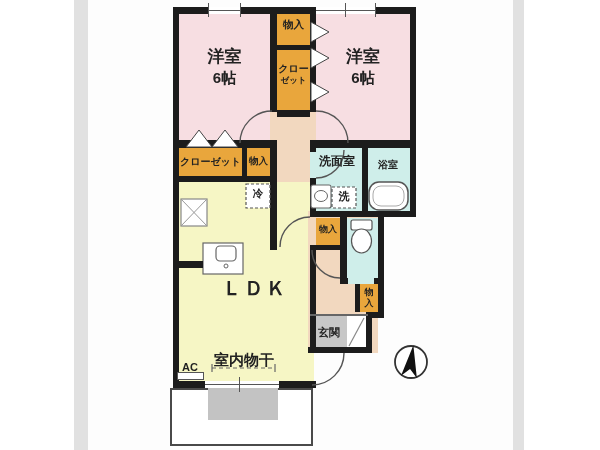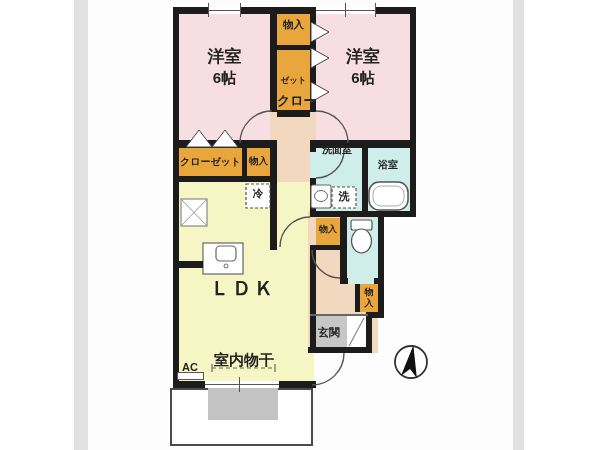--- a/index.html
+++ b/index.html
@@ -161,28 +161,28 @@
       <circle cx="411" cy="362" r="16" fill="#ffffff" stroke="#333" stroke-width="1.8"></circle>
       <polygon points="411,345 419,377 411,369 403,377" fill="#111" transform="rotate(8 411 362)"></polygon>
     </g>
   </svg>
 
   <div class="lbl" style="left:179px;top:48px;width:91px;font-size:17px;">洋室</div>
   <div class="lbl" style="left:179px;top:70px;width:91px;font-size:15px;">6帖</div>
   <div class="lbl" style="left:316px;top:48px;width:94px;font-size:17px;">洋室</div>
   <div class="lbl" style="left:316px;top:70px;width:94px;font-size:15px;">6帖</div>
   <div class="lbl" style="left:277px;top:19px;width:33px;font-size:10.5px;">物入</div>
-  <div class="lbl" style="left:277px;top:63px;width:33px;font-size:13px;margin-top:31px;">クロー</div>
+  <div class="lbl" style="left:277px;top:63px;width:33px;font-size:10px;">クロー</div>
   <div class="lbl" style="left:277px;top:76px;width:33px;font-size:8.5px;">ゼット</div>
   <div class="lbl" style="left:179px;top:156px;width:63px;font-size:10px;">クローゼット</div>
   <div class="lbl" style="left:245px;top:156px;width:27px;font-size:9.5px;">物入</div>
-  <div class="lbl" style="left:312px;top:144px;width:50px;font-size:10px;">洗面室</div>
+  <div class="lbl" style="left:312px;top:155px;width:50px;font-size:12px;">洗面室</div>
   <div class="lbl" style="left:366px;top:159px;width:44px;font-size:10px;">浴室</div>
   <div class="lbl" style="left:332px;top:190px;width:24px;font-size:11px;">洗</div>
   <div class="lbl" style="left:246px;top:188px;width:24px;font-size:10.5px;">冷</div>
   <div class="lbl" style="left:314px;top:225px;width:28px;font-size:9px;">物入</div>
   <div class="lbl" style="left:360px;top:288px;width:18px;font-size:9px;">物</div>
   <div class="lbl" style="left:360px;top:299px;width:18px;font-size:9px;">入</div>
-  <div class="lbl" style="left:184px;top:277px;width:118px;font-size:20px;letter-spacing:2px;">ＬＤＫ</div>
+  <div class="lbl" style="left:196px;top:277px;width:118px;font-size:20px;letter-spacing:2px;">ＬＤＫ</div>
   <div class="lbl" style="left:311px;top:326px;width:36px;font-size:11px;">玄関</div>
   <div class="lbl" style="left:210px;top:352px;width:68px;font-size:15px;">室内物干</div>
   <div class="lbl" style="left:179px;top:361px;width:22px;font-size:11px;">AC</div>
 </div>
 
 </body></html>

